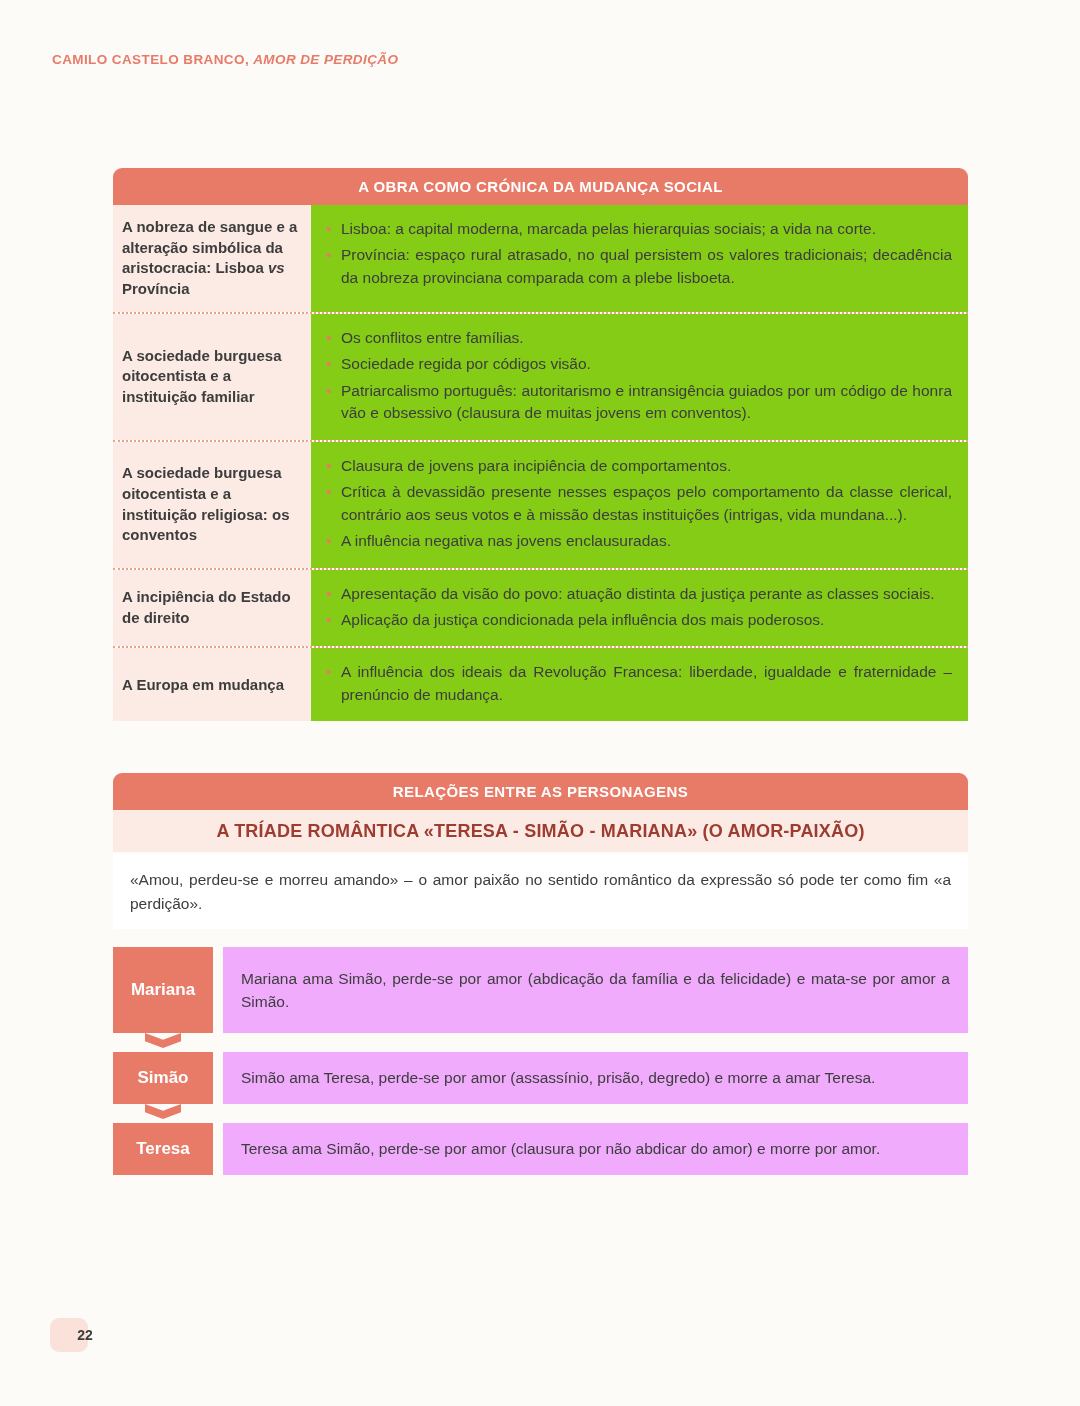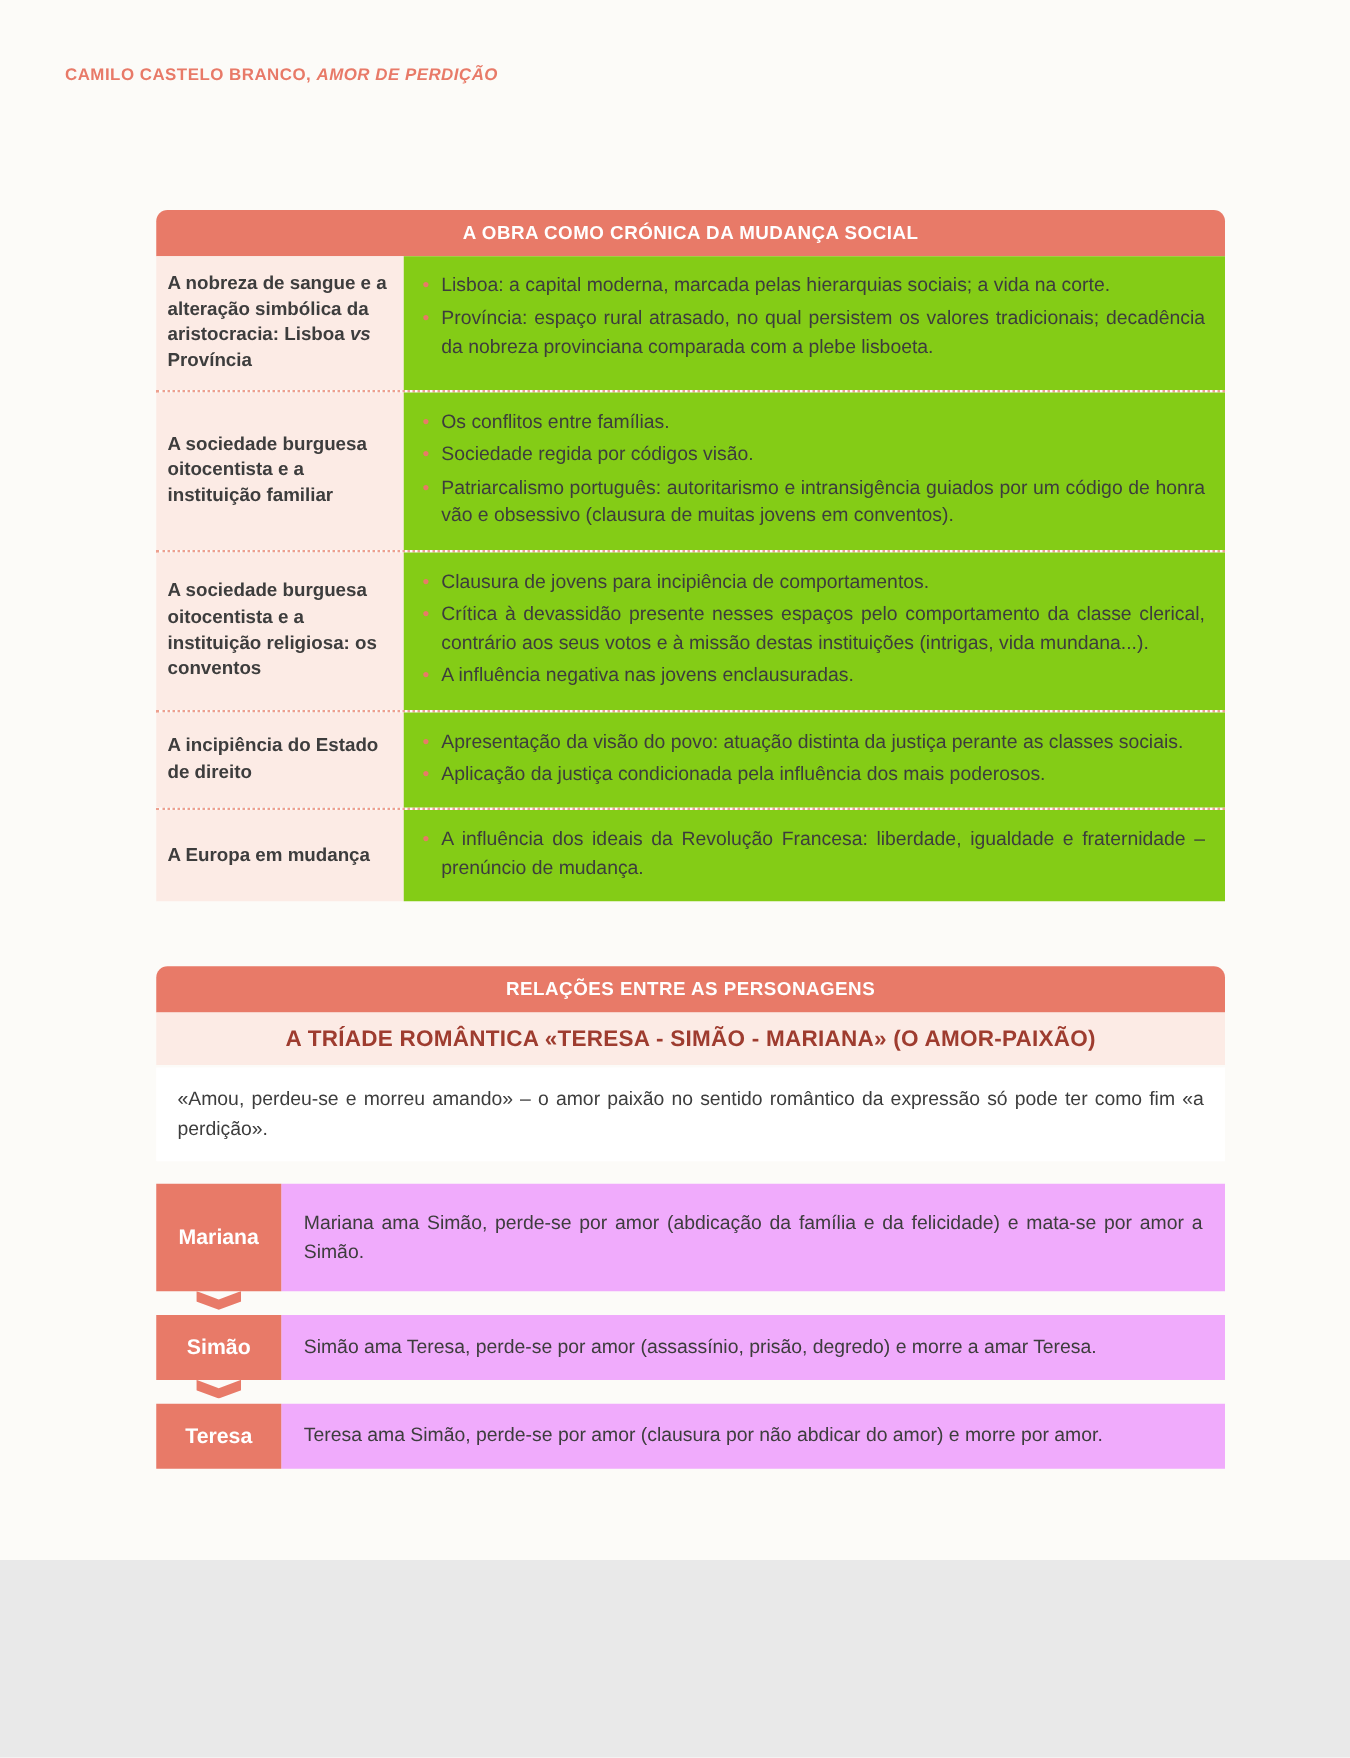--- a/index.html
+++ b/index.html
@@ -10,31 +10,31 @@
     --text:#3d3d3d;
     --page-bg:#fcfbf8;
   }
   *{box-sizing:border-box;}
   html,body{margin:0;padding:0;}
   body{
     font-family:"Liberation Sans","DejaVu Sans",sans-serif;
     background:#e9e9e9;
   }
   .page{
-    width:1080px;height:1248px;position:relative;
+    width:1080px;height:1406px;position:relative;
     background:var(--page-bg);overflow:hidden;margin:0 auto;
     color:var(--text);
   }
   .page-header{
     position:absolute;top:52px;left:52px;
     font-size:13.5px;font-weight:bold;color:var(--accent);
     letter-spacing:.4px;
   }
   .page-header .it{font-style:italic;}
-  .content{position:absolute;left:125px;top:168px;width:855px;}
+  .content{position:absolute;left:113px;top:168px;width:855px;}
 
   .bar{
     height:37px;display:flex;align-items:center;justify-content:center;
     background:var(--accent);color:#ffffff;font-weight:bold;font-size:15px;
     letter-spacing:.4px;border-radius:9px 9px 0 0;
   }
 
   .trow{display:flex;}
   .trow + .trow{border-top:2px dotted var(--dots);}
   .tcell-left{
@@ -59,21 +59,21 @@
     color:var(--subtitle-text);letter-spacing:.2px;
   }
   .quote{
     background:#ffffff;padding:14px 17px;font-size:15.5px;line-height:1.5;
     color:var(--text);text-align:justify;margin-top:2px;
   }
 
   .chars{margin-top:18px;}
   .char-row{display:flex;align-items:stretch;margin-bottom:19px;}
   .char-row:first-child .char-body{min-height:86px;}
-  .char-label-wrap{flex:0 0 100px;position:relative;}
+  .char-label-wrap{flex:0 0 100px;position:relative;margin-right:10px;}
   .char-label{
     background:var(--accent);color:#ffffff;font-weight:bold;font-size:17px;
     height:100%;display:flex;align-items:center;justify-content:center;
   }
   .chevron-down{
     position:absolute;left:32px;bottom:-15px;width:36px;height:15px;
     background:var(--accent);
     clip-path:polygon(0 0,50% 45%,100% 0,100% 55%,50% 100%,0 55%);
   }
   .char-body{

